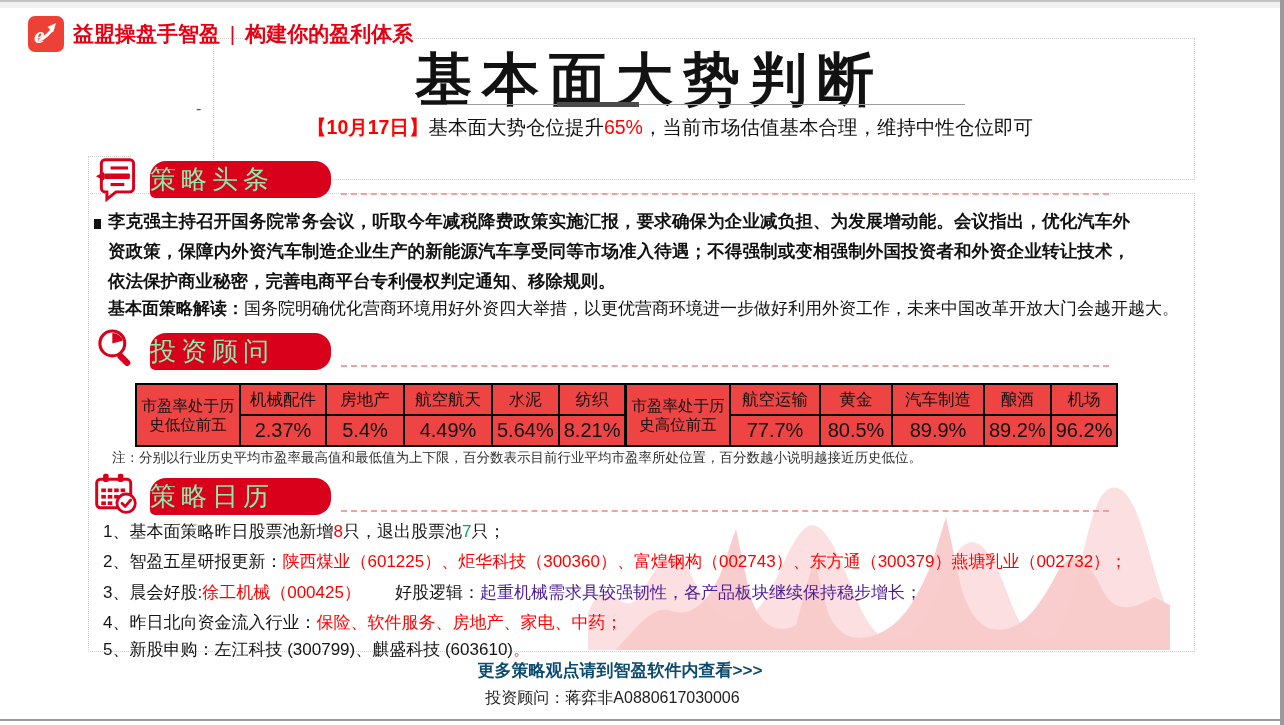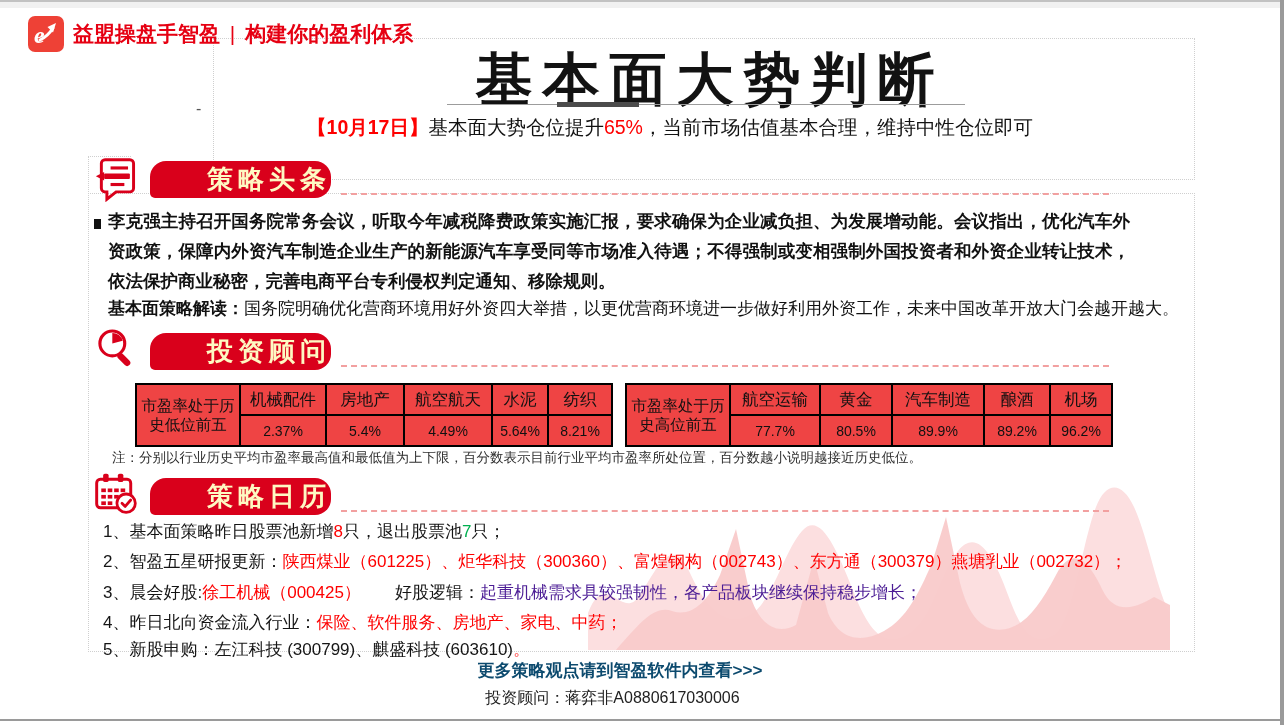--- a/index.html
+++ b/index.html
@@ -21,49 +21,49 @@
   .rectB{left:88px;top:193px;width:1105px;height:457px;}
   .lseg{position:absolute;left:88px;top:156px;width:42px;height:37px;
         border-left:1px dotted #cfcfcf;border-top:1px dotted #cfcfcf;}
   
   .brand{position:absolute;left:28px;top:16px;display:flex;align-items:center;gap:9px;
          color:var(--brand-red);font-size:21px;font-weight:600;}
   .logo{width:36px;height:36px;color:var(--logo-red);}
   .logo svg{width:36px;height:36px;display:block;}
   .sep{margin:0 4px;font-weight:400;}
   
-  .title{position:absolute;left:415px;top:42px;width:590px;text-align:center;
+  .title{position:absolute;left:415px;top:42px;width:590px;
          font-size:57px;font-weight:900;color:#121212;letter-spacing:10px;white-space:nowrap;}
   .title-underline{position:absolute;left:447px;top:104px;width:518px;height:1px;background:#9c9c9c;}
   .title-underline i{position:absolute;left:110px;top:-2px;width:82px;height:5px;background:#4b4b4b;display:block;}
   .stray{position:absolute;left:196px;top:100px;font-size:16px;color:#555;}
   .subtitle{position:absolute;left:90px;top:114px;width:1160px;text-align:center;
             font-size:19.5px;color:#121212;white-space:nowrap;}
   
   .sec-icon{position:absolute;width:46px;height:46px;color:var(--badge-red);}
   .sec-icon svg{width:46px;height:46px;display:block;}
   .i1{left:94px;top:156px;}.i2{left:93px;top:326px;}.i3{left:93px;top:471px;}
   .badge{position:absolute;left:150px;width:181px;height:37px;background:var(--badge-red);
-         border-radius:16px 16px 16px 5px;color:#fef9c3;font-size:26px;font-weight:700;
-         letter-spacing:5px;text-align:right;line-height:37px;}
+         border-radius:16px 16px 16px 5px;color:#86efac;font-size:26px;font-weight:400;
+         letter-spacing:5px;text-align:left;line-height:37px;}
   .b1{top:161px;}.b2{top:333px;}.b3{top:478px;}
   .dashline{position:absolute;left:341px;width:768px;border-top:2px dashed var(--dash-pink);}
   .d1{top:193px;}.d2{top:365px;}.d3{top:510px;}
   
   .bullet{position:absolute;left:94px;top:219px;width:7px;height:10px;background:#111;}
   .news{position:absolute;left:108px;top:206px;width:1022px;font-size:17.5px;font-weight:700;
         line-height:30px;color:#111;text-align:justify;}
   .interp{position:absolute;left:108px;top:297px;width:1060px;font-size:17px;color:#111;white-space:nowrap;text-align:center;}
   
   .ptable{position:absolute;top:383px;border-collapse:collapse;table-layout:fixed;background:#ef4444;}
   .t1{left:135px;}.t2{left:625px;}
   .ptable td{border:2px solid #000;text-align:center;padding:0 4px;height:29px;color:#111;overflow:hidden;}
   .ptable .lbl{font-size:15.5px;line-height:19px;font-weight:400;}
   .ptable .nm{font-size:16.5px;}
-  .ptable .vl{font-size:14px;}
+  .ptable .vl{font-size:20px;}
   .note{position:absolute;left:112px;top:449px;font-size:13.5px;color:#2e2e2e;white-space:nowrap;}
   
   .citem{position:absolute;left:103px;font-size:17px;color:#151515;white-space:nowrap;}
   .c1{top:520px;}.c2{top:550px;}.c3{top:581px;}.c4{top:611px;}.c5{top:638px;}
   
   .more{position:absolute;left:0;top:659px;width:1240px;text-align:center;font-weight:700;font-size:17px;color:#0c4a6e;}
   .advisor{position:absolute;left:0;top:688px;width:1225px;text-align:center;font-size:16px;color:#222;}
   
   .waves{position:absolute;left:588px;top:455px;width:582px;height:195px;}
   .w1{fill:var(--wave-light);}

